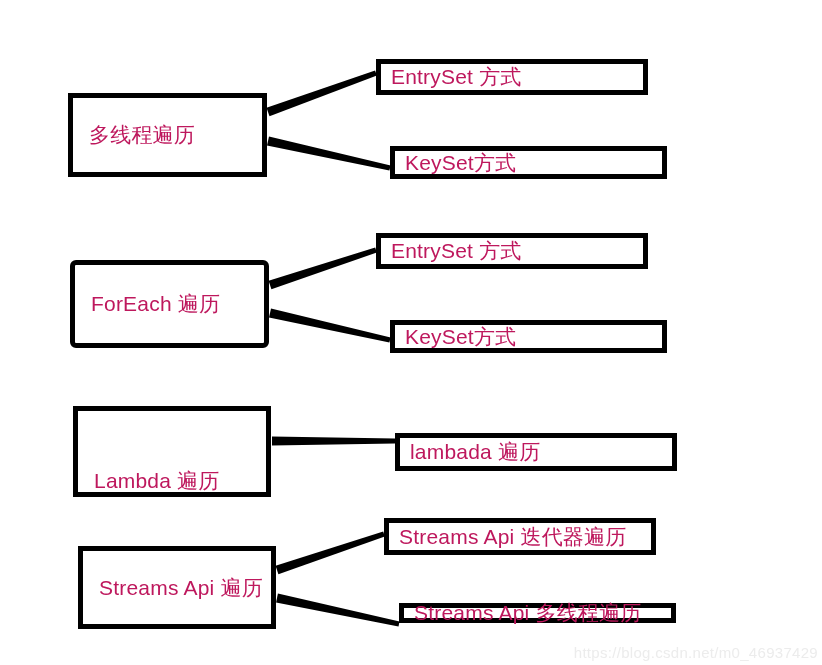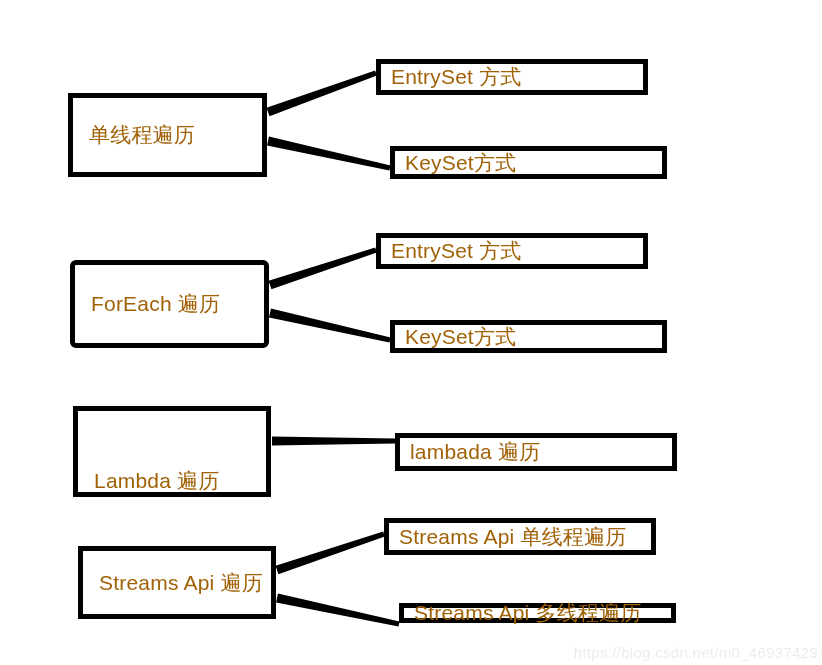--- a/index.html
+++ b/index.html
@@ -22,21 +22,21 @@
     position: absolute;
     box-sizing: border-box;
     background: #ffffff;
     border: 5px solid #000000;
     display: flex;
     align-items: center;
     z-index: 3;
   }
   .node .label {
     font-size: 21px;
-    color: #a16207;
+    color: #be185d;
     line-height: 1.1;
     white-space: nowrap;
     letter-spacing: 0.2px;
   }
   
   .node.parent {
     width: 199px;
     height: 84px;
     padding-left: 16px;
   }
@@ -76,21 +76,21 @@
       <polygon points="267.0,145.4 389.4,170.5 390.6,165.5 269.0,136.6" fill="#000000"></polygon>
       <polygon points="271.4,289.3 376.8,252.5 375.2,247.5 268.6,280.7" fill="#000000"></polygon>
       <polygon points="269.0,317.4 389.4,342.5 390.6,337.5 271.0,308.6" fill="#000000"></polygon>
       <polygon points="272.0,445.5 395.0,443.6 395.0,438.4 272.0,436.5" fill="#000000"></polygon>
       <polygon points="278.4,574.3 384.8,536.5 383.2,531.5 275.6,565.7" fill="#000000"></polygon>
       <polygon points="276.1,602.4 398.5,626.5 399.5,621.5 277.9,593.6" fill="#000000"></polygon>
     </svg>
 
   <div id="nodes-layer">
       <div class="node parent" style="left: 68px; top: 93px; width: 199px; height: 84px;">
-        <span class="label">单线程遍历</span>
+        <span class="label">多线程遍历</span>
       </div>
       <div class="node child" style="left: 376px; top: 59px; width: 272px; height: 36px;">
         <span class="label">EntrySet 方式</span>
       </div>
       <div class="node child" style="left: 390px; top: 146px; width: 277px; height: 33px;">
         <span class="label">KeySet方式</span>
       </div>
       <div class="node parent" style="left: 70px; top: 260px; width: 199px; height: 88px; border-radius: 6px;">
         <span class="label">ForEach 遍历</span>
       </div>
@@ -99,25 +99,25 @@
       </div>
       <div class="node child" style="left: 390px; top: 320px; width: 277px; height: 33px;">
         <span class="label">KeySet方式</span>
       </div>
       <div class="node parent" style="left: 73px; top: 406px; width: 198px; height: 91px; align-items: flex-end;">
         <span class="label">Lambda 遍历</span>
       </div>
       <div class="node child" style="left: 395px; top: 421px; width: 282px; height: 38px; margin-top: 12px;">
         <span class="label">lambada 遍历</span>
       </div>
-      <div class="node parent" style="left: 78px; top: 546px; width: 198px; height: 73px;">
+      <div class="node parent" style="left: 78px; top: 546px; width: 198px; height: 83px;">
         <span class="label">Streams Api 遍历</span>
       </div>
       <div class="node child" style="left: 384px; top: 518px; width: 272px; height: 37px;">
-        <span class="label">Streams Api 单线程遍历</span>
+        <span class="label">Streams Api 迭代器遍历</span>
       </div>
       <div class="node child" style="left: 399px; top: 603px; width: 277px; height: 20px;">
         <span class="label">Streams Api 多线程遍历</span>
       </div>
     </div>
 
   <div class="watermark">https://blog.csdn.net/m0_46937429</div>
 </div>
 
 </body></html>

